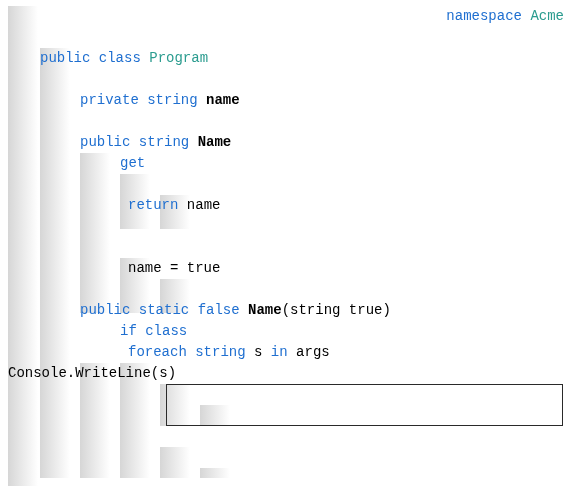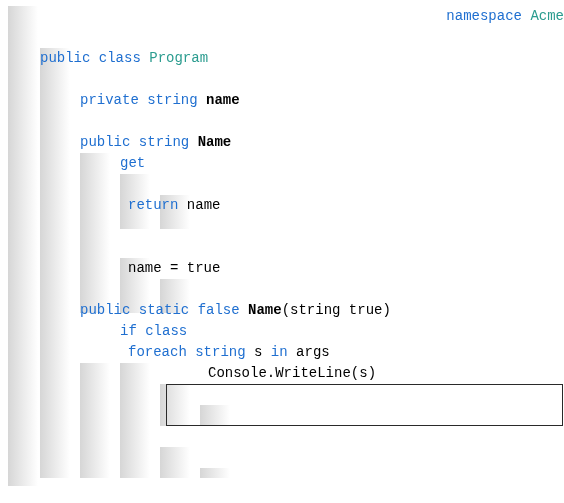--- a/index.html
+++ b/index.html
@@ -59,21 +59,21 @@
     pointer-events: none;
   }
 
   .codewrap { position: relative; padding-left: 8px; }
 
   .ind0 { padding-left: 16px; text-align: right; }
   .ind1 { padding-left: 32px; }
   .ind2 { padding-left: 72px; }
   .ind3 { padding-left: 112px; }
   .ind4 { padding-left: 120px; }
-  .ind5 { padding-left: 200px; }
+  .ind5 { }
 </style>
 </head>
 <body>
 
 <div class="codewrap">
 
   <div class="grad g0"></div>
   <div class="grad g1"></div>
   <div class="grad gprop"></div>
   <div class="grad gget"></div>

